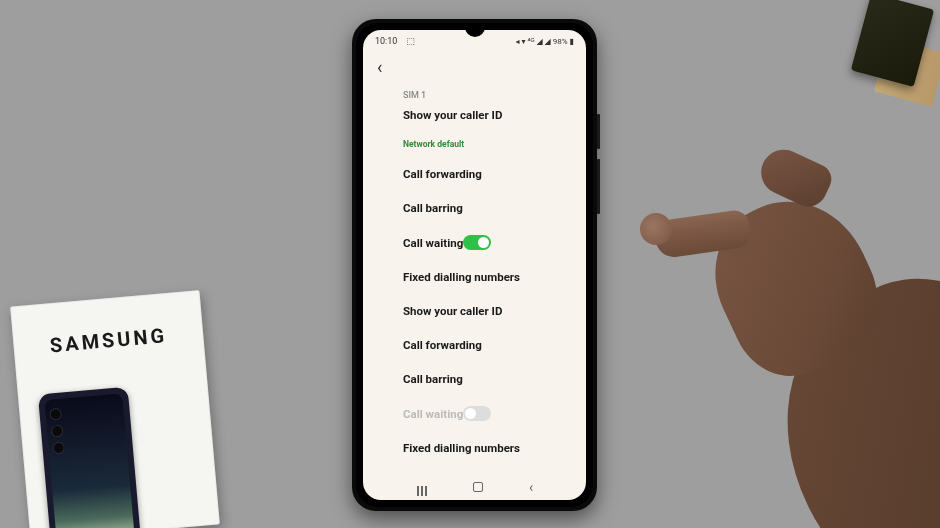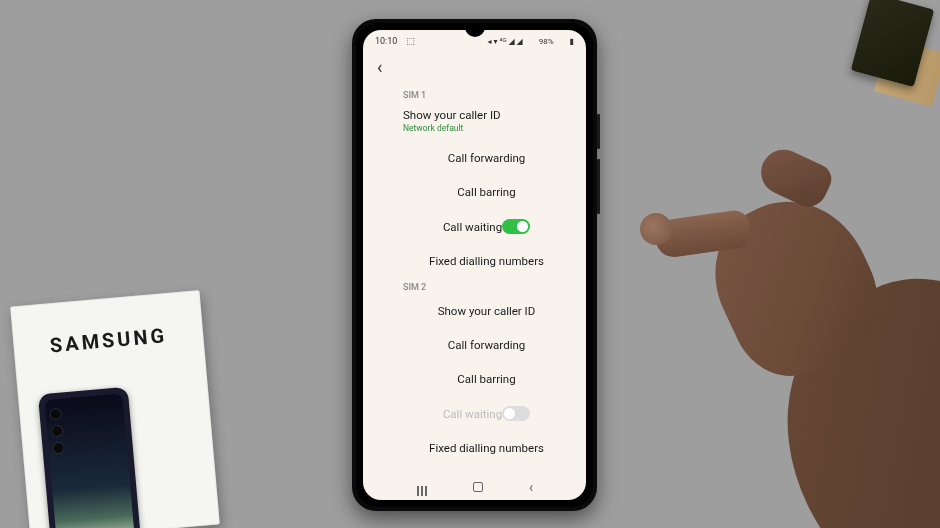--- a/index.html
+++ b/index.html
@@ -115,21 +115,21 @@
     .status-bar {
       height: 22px;
       display: flex;
       justify-content: space-between;
       align-items: center;
       padding: 0 12px;
       font-size: 9px;
       color: #333;
     }
     .status-left { display: flex; align-items: center; gap: 9px; }
-    .status-right { display: flex; align-items: center; gap: 16px; font-size: 8px; }
+    .status-right { display: flex; align-items: center; gap: 2px; font-size: 8px; }
     
     
     .header {
       display: flex;
       align-items: center;
       padding: 6px 14px 10px;
       gap: 12px;
     }
     .back-arrow {
       font-size: 18px;
@@ -150,33 +150,34 @@
     }
     .section-header {
       padding: 4px 16px 2px;
       font-size: 9px;
       color: #888;
       font-weight: 500;
     }
     .setting-row {
       padding: 10px 16px;
       display: flex;
-      justify-content: center;
+      justify-content: flex-start;
       align-items: center;
+      font-weight: bold;
     }
     .setting-row.with-sub { padding: 6px 16px 8px; }
     .setting-main { flex: 1; }
     .setting-label {
       font-size: 11.5px;
       color: #1a1a1a;
     }
     .setting-sub {
       font-size: 8.5px;
       color: #2e8b3e;
-      margin-top: 1px;
+      margin-top: 17px;
     }
     .setting-disabled .setting-label { color: #bbb; }
     
     
     .toggle {
       width: 28px;
       height: 15px;
       border-radius: 8px;
       position: relative;
     }
@@ -350,21 +351,20 @@
           <div class="setting-label">Call waiting</div>
           <div class="toggle on">
             <div class="toggle-knob"></div>
           </div>
         </div>
 
         <div class="setting-row">
           <div class="setting-label">Fixed dialling numbers</div>
         </div>
 
-        <div class="section-header">SIM 2</div>
 
         <div class="setting-row">
           <div class="setting-label">Show your caller ID</div>
         </div>
 
         <div class="setting-row">
           <div class="setting-label">Call forwarding</div>
         </div>
 
         <div class="setting-row">

